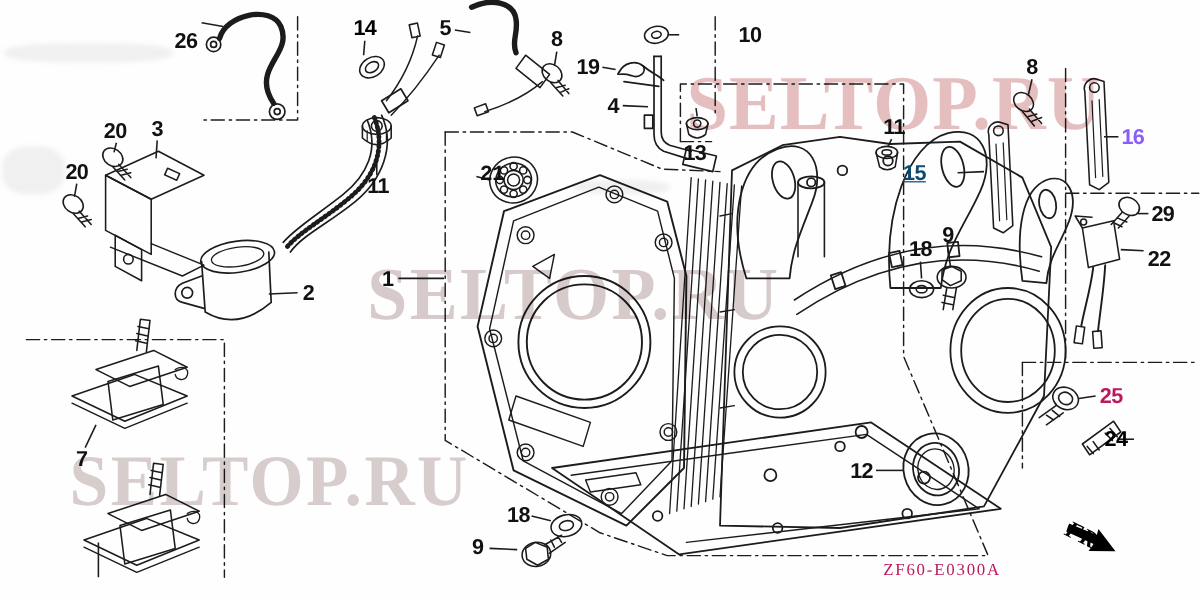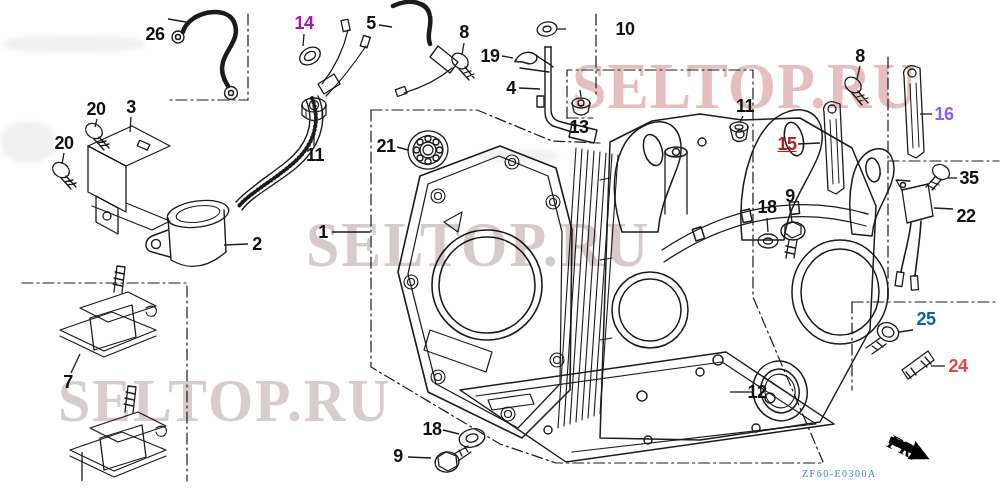--- a/index.html
+++ b/index.html
@@ -5,22 +5,22 @@
   html,body{margin:0;padding:0;background:#ffffff;}
   .stage{position:relative;width:1000px;height:499px;background:#fefefe;overflow:hidden;
          font-family:"Liberation Sans",sans-serif;}
   svg{position:absolute;left:0;top:0;}
   .lineart path,.lineart line,.lineart circle,.lineart ellipse,.lineart polyline,.lineart polygon,.lineart rect{
       stroke:#1c1c1c;fill:none;stroke-linecap:round;stroke-linejoin:round;}
   .wm{position:absolute;font-family:"Liberation Serif",serif;font-weight:700;
       white-space:nowrap;mix-blend-mode:multiply;transform:scaleY(1.04);transform-origin:left top;}
   .callout{position:absolute;transform:translate(-50%,-50%);font-size:18px;font-weight:700;
       color:#111;letter-spacing:-0.5px;line-height:1;}
-  .footer-code{position:absolute;left:802px;top:468px;font-family:"Liberation Serif",serif;
-      font-size:10px;color:#3b82f6;letter-spacing:1.5px;}
+  .footer-code{position:absolute;left:736px;top:468px;font-family:"Liberation Serif",serif;
+      font-size:14px;color:#be185d;letter-spacing:1.5px;}
   .fr{position:absolute;left:894px;top:430px;transform:rotate(27deg);transform-origin:left top;
       display:flex;align-items:center;gap:4px;}
   .fr-label{font-family:"Liberation Serif",serif;font-weight:700;font-style:italic;font-size:20px;color:#000;}
   .smudge{position:absolute;background:rgba(120,115,115,0.10);filter:blur(2px);border-radius:40%;}
 </style>
 </head>
 <body>
 
 <div class="stage">
 
@@ -361,46 +361,46 @@
       <line x1="945" y1="366" x2="931" y2="366" stroke="#1c1c1c" stroke-width="1.3"></line>
       <line x1="71" y1="373" x2="80" y2="354" stroke="#1c1c1c" stroke-width="1.3"></line>
       <line x1="730" y1="392" x2="753" y2="392" stroke="#1c1c1c" stroke-width="1.3"></line>
       <line x1="443" y1="430" x2="459" y2="434" stroke="#1c1c1c" stroke-width="1.3"></line>
       <line x1="408" y1="457" x2="431" y2="458" stroke="#1c1c1c" stroke-width="1.3"></line>
       <line x1="82" y1="452" x2="82" y2="481" stroke="#1c1c1c" stroke-width="1.3"></line>
     </svg>
 
   <div id="callout-layer">
       <div class="callout" style="left: 155px; top: 18px; color: rgb(17, 17, 17); margin-top: 16px;">26</div>
-      <div class="callout" style="left: 304px; top: 23px; color: #a21caf;">14</div>
+      <div class="callout" style="left: 304px; top: 23px; color: #000000;">14</div>
       <div class="callout" style="left: 371px; top: 23px; color: rgb(17, 17, 17);">5</div>
       <div class="callout" style="left: 464px; top: 32px; color: rgb(17, 17, 17);">8</div>
       <div class="callout" style="left: 490px; top: 56px; color: rgb(17, 17, 17);">19</div>
       <div class="callout" style="left: 577px; top: 29px; color: rgb(17, 17, 17); margin-left: 48px;">10</div>
       <div class="callout" style="left: 511px; top: 88px; color: rgb(17, 17, 17);">4</div>
       <div class="callout" style="left: 579px; top: 80px; color: rgb(17, 17, 17); margin-top: 47px;">13</div>
       <div class="callout" style="left: 745px; top: 106px; color: rgb(17, 17, 17);">11</div>
       <div class="callout" style="left: 860px; top: 56px; color: rgb(17, 17, 17);">8</div>
       <div class="callout" style="left: 944px; top: 114px; color: #8b5cf6;">16</div>
       <div class="callout" style="left: 96px; top: 109px; color: rgb(17, 17, 17);">20</div>
       <div class="callout" style="left: 131px; top: 107px; color: rgb(17, 17, 17);">3</div>
       <div class="callout" style="left: 64px; top: 143px; color: rgb(17, 17, 17);">20</div>
       <div class="callout" style="left: 315px; top: 155px; color: rgb(17, 17, 17);">11</div>
-      <div class="callout" style="left: 386px; top: 146px; color: rgb(17, 17, 17);">21</div>
-      <div class="callout" style="left: 787px; top: 144px; color: #b91c1c; text-decoration: underline;">15</div>
-      <div class="callout" style="left: 969px; top: 178px; color: rgb(17, 17, 17);">35</div>
+      <div class="callout" style="left: 410px; top: 146px; color: rgb(17, 17, 17); font-family: Liberation Mono, monospace;">21</div>
+      <div class="callout" style="left: 762px; top: 144px; color: #0c4a6e; text-decoration: underline;">15</div>
+      <div class="callout" style="left: 969px; top: 178px; color: rgb(17, 17, 17);">29</div>
       <div class="callout" style="left: 966px; top: 216px; color: rgb(17, 17, 17);">22</div>
       <div class="callout" style="left: 767px; top: 207px; color: rgb(17, 17, 17);">18</div>
       <div class="callout" style="left: 790px; top: 196px; color: rgb(17, 17, 17);">9</div>
       <div class="callout" style="left: 323px; top: 232px; color: rgb(17, 17, 17);">1</div>
       <div class="callout" style="left: 257px; top: 244px; color: rgb(17, 17, 17);">2</div>
-      <div class="callout" style="left: 926px; top: 319px; color: #0369a1;">25</div>
-      <div class="callout" style="left: 958px; top: 366px; color: #ef4444; text-align: right;">24</div>
+      <div class="callout" style="left: 926px; top: 330px; color: #be185d;">25</div>
+      <div class="callout" style="left: 930px; top: 366px; color: #000000; text-align: right;">24</div>
       <div class="callout" style="left: 68px; top: 382px; color: rgb(17, 17, 17);">7</div>
-      <div class="callout" style="left: 718px; top: 392px; color: rgb(17, 17, 17); margin-left: 39px;">12</div>
+      <div class="callout" style="left: 718px; top: 392px; color: rgb(17, 17, 17);">12</div>
       <div class="callout" style="left: 432px; top: 429px; color: rgb(17, 17, 17);">18</div>
       <div class="callout" style="left: 398px; top: 456px; color: rgb(17, 17, 17);">9</div>
     </div>
 
   <div class="footer-code">ZF60-E0300A</div>
 
   <div class="fr">
     <span class="fr-label">FR.</span>
     <svg width="46" height="20" viewBox="0 0 46 20">
       <polygon points="0,7 25,5 24,0 45,10 25,20 26,13 1,14" fill="#000"></polygon>

